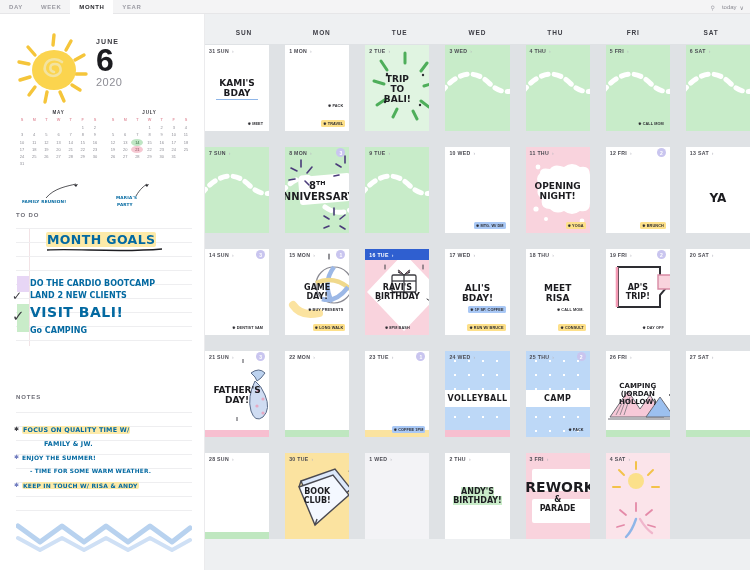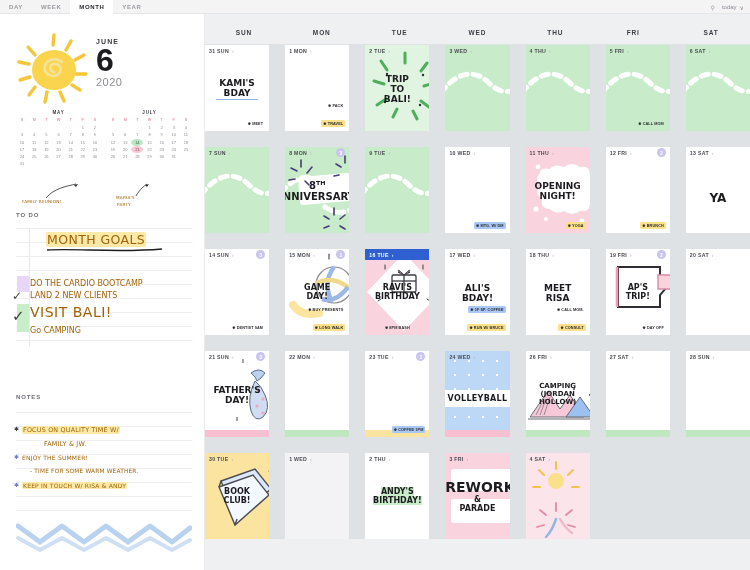--- a/index.html
+++ b/index.html
@@ -61,21 +61,21 @@
   .annot-txt { position: absolute; font-size: 4.2px; font-weight: 700; color: #2b2b30; letter-spacing: 0.2px; }
 
   
   .sec-label { position: absolute; font-size: 6px; font-weight: 700; letter-spacing: 0.9px; color: #6e6e77; }
 
   
   .ruled { position: absolute; left: 16px; width: 176px; }
   .ruled .line { position: absolute; left: 0; width: 176px; height: 1px; background: #eeeef0; }
   .ruled .margin { position: absolute; left: 13px; top: 0; width: 1px; background: #f2e3e6; }
 
-  .hand { font-family: "DejaVu Sans", sans-serif; font-weight: 400; color: #a16207; }
+  .hand { font-family: "DejaVu Sans", sans-serif; font-weight: 700; color: #0369a1; }
 
   .todo-item { position: absolute; left: 30px; white-space: nowrap; }
   .check { position: absolute; left: 12px; font-size: 12px; color: #3c3c42; font-weight: 700; line-height: 12px; }
   .hl { border-radius: 2px; padding: 0 1px; }
   .hl-yellow { background: #fdeaa8; }
 
   .note-row { position: absolute; left: 22px; font-size: 6.4px; letter-spacing: 0.2px; white-space: nowrap; }
   .bullet { position: absolute; left: 14px; font-size: 6px; color: #3c3c42; }
 
   
@@ -781,20 +781,36 @@
           </div>
           <div class="strip-b" style="background: rgb(247, 191, 208); z-index: 2;"></div>
           <div class="cell-head">
             <span class="cell-num">24 WED</span>
             <span class="cell-chev">›</span>
           </div>
           <div class="band" style="z-index: 2;">
             <span>VOLLEYBALL</span>
           </div>
         </div>
+        <div class="cell bg-blue-d">
+          <div style="position: absolute; inset: 0px; z-index: 1;">
+            <div class="dot-pat"></div>
+          </div>
+          <div class="cell-head">
+            <span class="cell-num">25 THU</span>
+            <span class="cell-chev">›</span>
+            <span class="cell-badge">2</span>
+          </div>
+          <div class="band" style="z-index: 2;">
+            <span>CAMP</span>
+          </div>
+          <div class="chip-row">
+            <span class="chip-line"><span class="chip plain">✸ PACK</span></span>
+          </div>
+        </div>
         <div class="cell">
           <div style="position: absolute; inset: 0px; z-index: 1;">
             <svg viewBox="0 0 78 86" width="78" height="86" style="position:absolute;inset:0">
       <path d="M4 66 L22 40 L34 58 L44 44 L58 66 Z" fill="#f7c9d8" stroke="#6b6b73" stroke-width="1"></path>
       <path d="M40 66 L54 46 L68 66 Z" fill="#9cc0ef" stroke="#6b6b73" stroke-width="1"></path>
       <path d="M2 68 L74 68" stroke="#6b6b73" stroke-width="1"></path>
       <g stroke="#6b6b73" stroke-width="0.7">
         <path d="M10 64 L16 52"></path>
                 <path d="M14 64 L20 48"></path>
                 <path d="M18 64 L24 46"></path>

